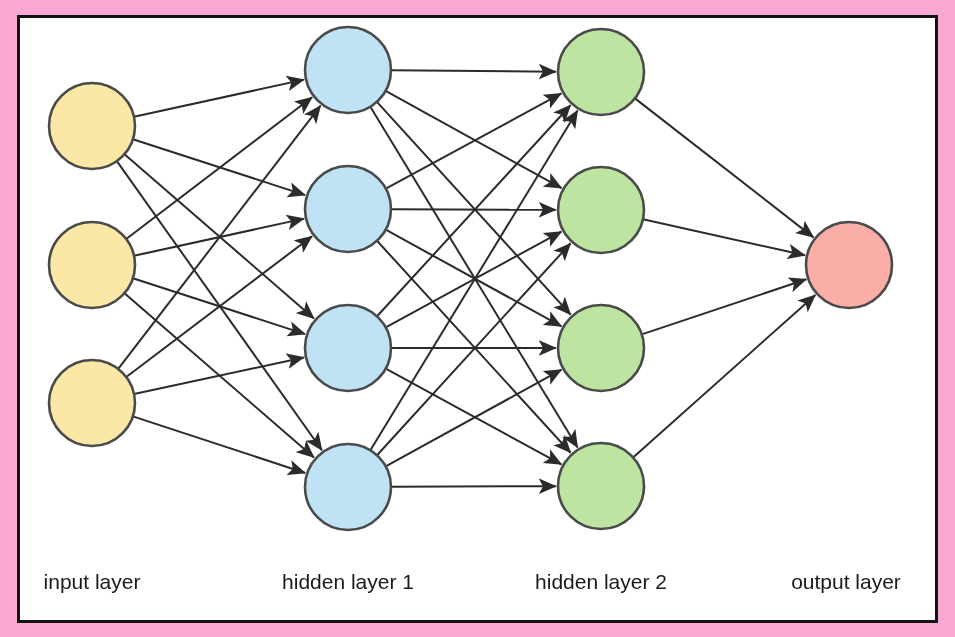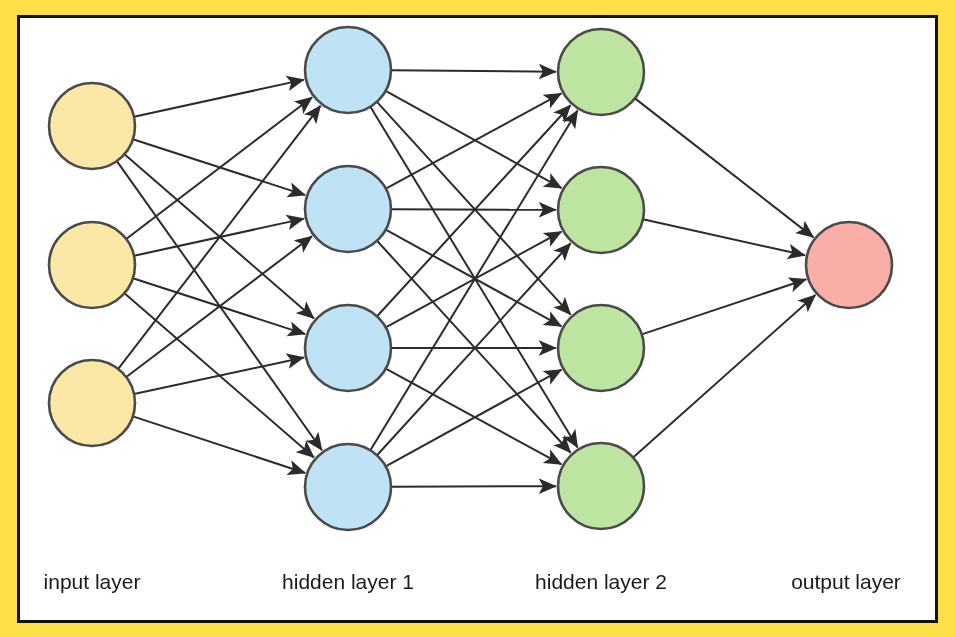--- a/index.html
+++ b/index.html
@@ -10,21 +10,21 @@
   body {
     width: 955px;
     height: 637px;
     font-family: "Liberation Sans", sans-serif;
     overflow: hidden;
   }
   #diagram-root {
     position: relative;
     width: 955px;
     height: 637px;
-    background: #fde047;
+    background: #f9a8d4;
   }
   #nn-svg {
     position: absolute;
     left: 0;
     top: 0;
     width: 955px;
     height: 637px;
     display: block;
   }
   .frame-rect {

